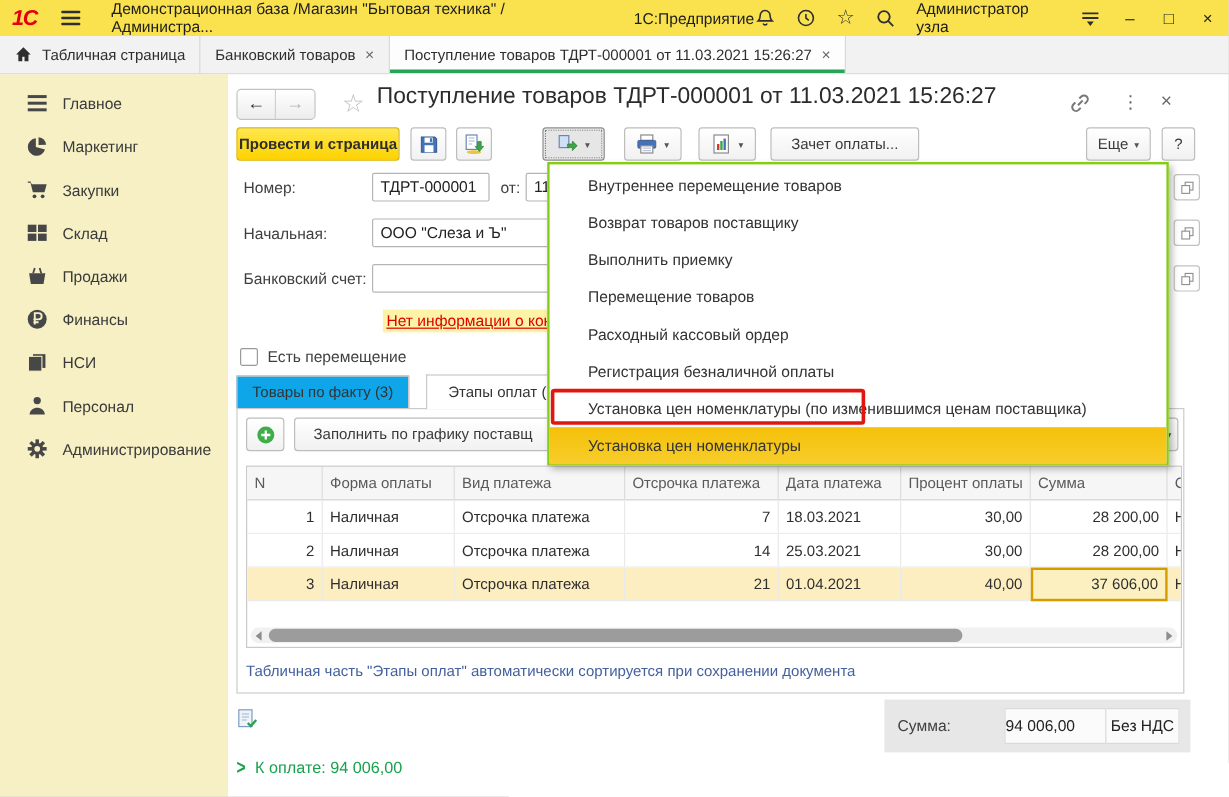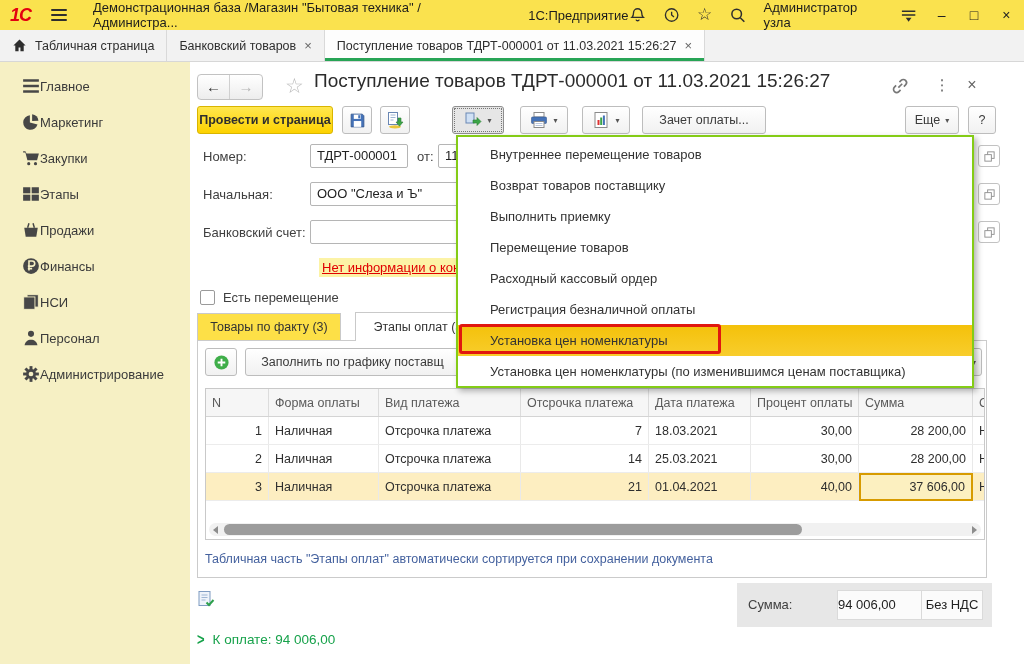--- a/index.html
+++ b/index.html
@@ -20,21 +20,21 @@
 
 .tabbar{position:absolute;left:0;top:30px;width:1024px;height:32px;background:#f2f2f2;border-bottom:1px solid #d7d7d7;display:flex}
 .wtab{display:flex;align-items:center;gap:8px;padding:0 12px;border-right:1px solid #d9d9d9;font-size:12.5px;color:#2e2e2e;white-space:nowrap}
 .wtab .cl{color:#666;font-size:13px}
 .wtab.active{background:#fdfdfd;box-shadow:inset 0 -3px 0 #27a455}
 .wtab .uicon{width:15px;height:15px}
 
 .sidebar{position:absolute;left:0;top:62px;width:190px;height:602px;background:#f6f0c4}
 .side-item{position:absolute;left:0;width:190px;height:32px;display:flex;align-items:center;cursor:default}
 .side-item .sic{width:18px;height:18px;margin-left:22px;flex:0 0 18px}
-.side-item span.lbl{color:#3a3a3a;font-size:13px}
+.side-item span.lbl{margin-left:12px;color:#3a3a3a;font-size:13px}
 
 .main{position:absolute;left:190px;top:62px;width:834px;height:602px;background:#fff}
 
 .navgrp{position:absolute;left:7px;top:12px;width:66px;height:26px;border:1px solid #c2c2c2;border-radius:4px;background:linear-gradient(#fff,#ededed);display:flex}
 .navgrp .nb{width:32px;text-align:center;line-height:24px;font-size:15px}
 .navgrp .nb.back{color:#333;border-right:1px solid #d0d0d0}
 .navgrp .nb.fwd{color:#b5b5b5}
 .doc-star{position:absolute;left:95px;top:12px;font-size:21px;color:#bcbcbc}
 .doc-title{position:absolute;left:124px;top:8px;font-size:19px;color:#2b2b2b;white-space:nowrap}
 .hdr-ic{position:absolute;top:14px;width:20px;height:20px;text-align:center}
@@ -46,21 +46,21 @@
 .btn.pressed{background:#e6e6e6;border-color:#8f8f8f;outline:1px dotted #777;outline-offset:-3px}
 
 .flabel{position:absolute;color:#3f3f3f;font-size:13px}
 .ffield{position:absolute;height:24px;border:1px solid #b5b5b5;border-radius:2px;background:#fff;font-size:13px;color:#222;line-height:22px;padding-left:6px;overflow:hidden;white-space:nowrap}
 .openbtn{position:absolute;width:22px;height:22px;border:1px solid #c2c2c2;border-radius:3px;background:#fff;display:flex;align-items:center;justify-content:center}
 .warn-link{position:absolute;left:129px;top:196px;background:#fcf3a6;color:#e00000;text-decoration:underline;font-size:13px;padding:2px 3px;white-space:nowrap}
 .chk{position:absolute;left:10px;top:228px;width:15px;height:15px;border:1px solid #9a9a9a;border-radius:2px;background:#fff}
 .chk-lbl{position:absolute;left:33px;top:228px;color:#3f3f3f}
 
 .dtab{position:absolute;height:28px;display:flex;align-items:center;justify-content:center;font-size:12.5px;color:#333}
-.dtab.inactive{left:7px;top:251px;width:144px;background:#fde047;border:1px solid #c9c9c9}
+.dtab.inactive{left:7px;top:251px;width:144px;background:#0ea5e9;border:1px solid #c9c9c9}
 .dtab.active{left:165px;top:250px;width:130px;background:#fff;border:1px solid #c9c9c9;border-bottom:none;height:29px;z-index:2}
 
 .groupbox{position:absolute;left:7px;top:278px;width:790px;height:238px;border:1px solid #cbcbcb;background:#fff}
 .gb-btn{position:absolute;height:28px}
 
 .tbl{position:absolute;left:15px;top:326px;width:780px;height:152px;border:1px solid #c9c9c9;overflow:hidden;background:#fff}
 .trow{display:flex;height:28px;line-height:28px;font-size:12.5px}
 .trow.head{background:#f6f6f6;color:#5a5a5a;border-bottom:1px solid #d4d4d4}
 .trow.body{border-bottom:1px solid #ececec;color:#2e2e2e}
 .trow.sel{background:#fdeec1}
@@ -188,21 +188,21 @@
       </div>
     <div class="side-item" style="top:116px">
         <span class="sic">
           <svg viewBox="0 0 16 16" fill="#474747">
             <rect x="1" y="2" width="6.4" height="5.4"></rect>
             <rect x="8.6" y="2" width="6.4" height="5.4"></rect>
             <rect x="1" y="8.6" width="6.4" height="5.4"></rect>
             <rect x="8.6" y="8.6" width="6.4" height="5.4"></rect>
           </svg>
         </span>
-        <span class="lbl">Этапы</span>
+        <span class="lbl">Склад</span>
       </div>
     <div class="side-item" style="top:152px">
         <span class="sic">
           <svg viewBox="0 0 16 16" fill="#474747">
             <path d="M2 6h12l-1.3 8H3.3z"></path>
             <path d="M5 6l1.2-4M11 6 9.8 2" stroke="#474747" stroke-width="1.3" fill="none"></path>
           </svg>
         </span>
         <span class="lbl">Продажи</span>
       </div>
@@ -451,19 +451,19 @@
       <span>К оплате: 94 006,00</span>
     </div>
 
     <div class="menu">
       <div class="mi">Внутреннее перемещение товаров</div>
       <div class="mi">Возврат товаров поставщику</div>
       <div class="mi">Выполнить приемку</div>
       <div class="mi">Перемещение товаров</div>
       <div class="mi">Расходный кассовый ордер</div>
       <div class="mi">Регистрация безналичной оплаты</div>
+      <div class="mi">Установка цен номенклатуры (по изменившимся ценам поставщика)</div>
       <div class="mi hl">Установка цен номенклатуры</div>
-      <div class="mi">Установка цен номенклатуры (по изменившимся ценам поставщика)</div>
       <div class="redrect"></div>
     </div>
 
   </div>
 </div>
 
 </body></html>

